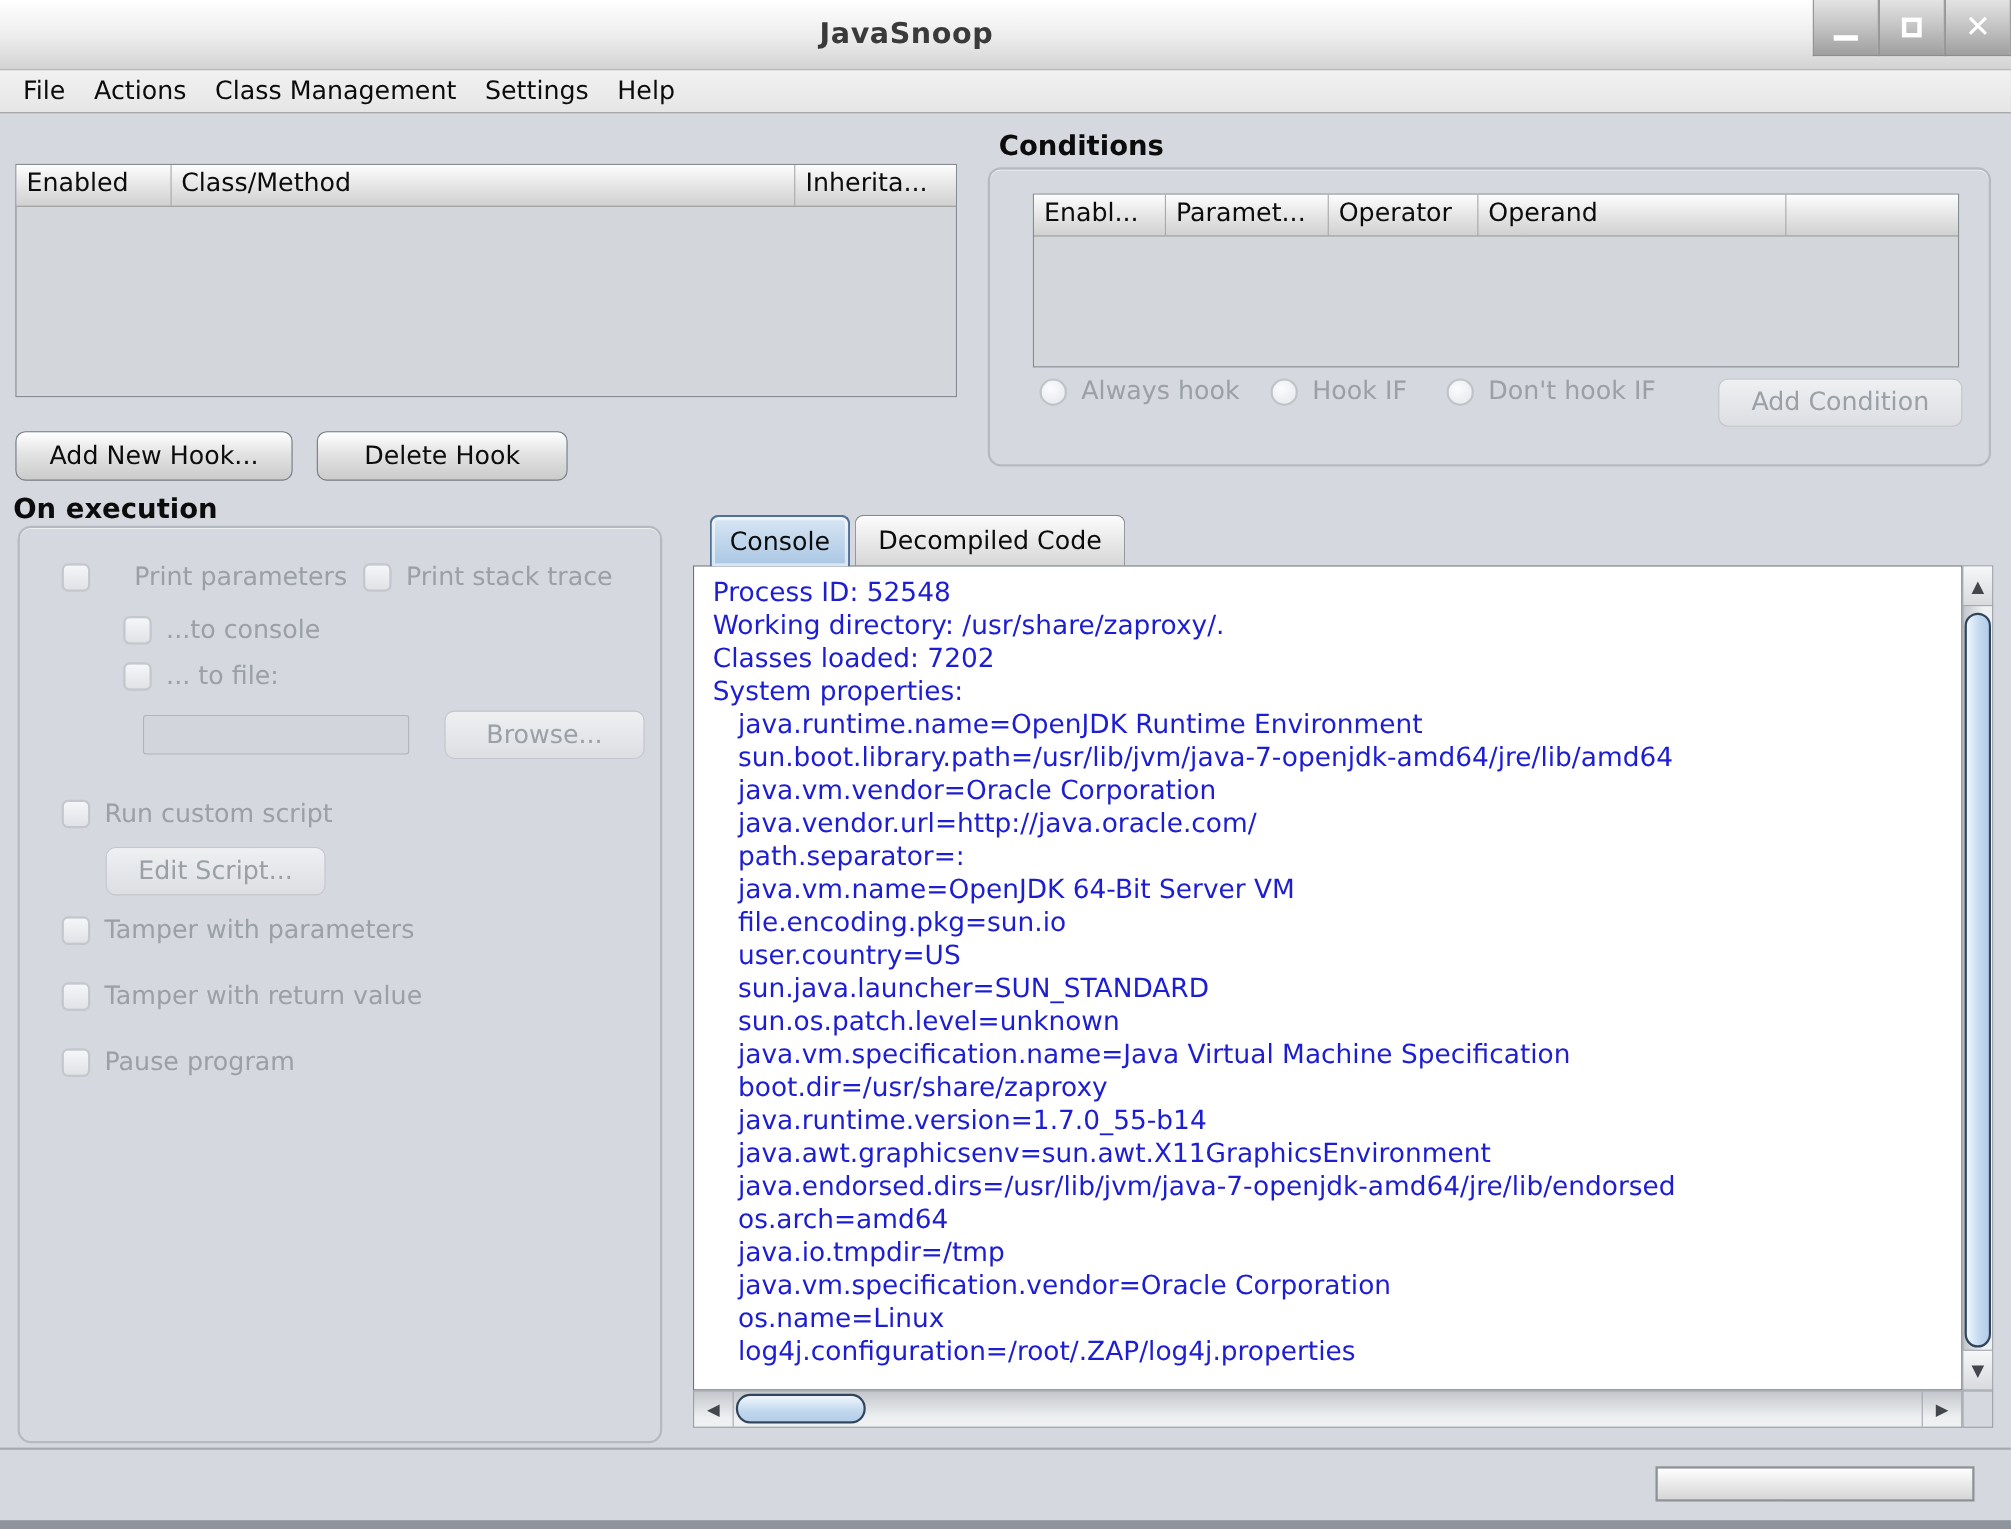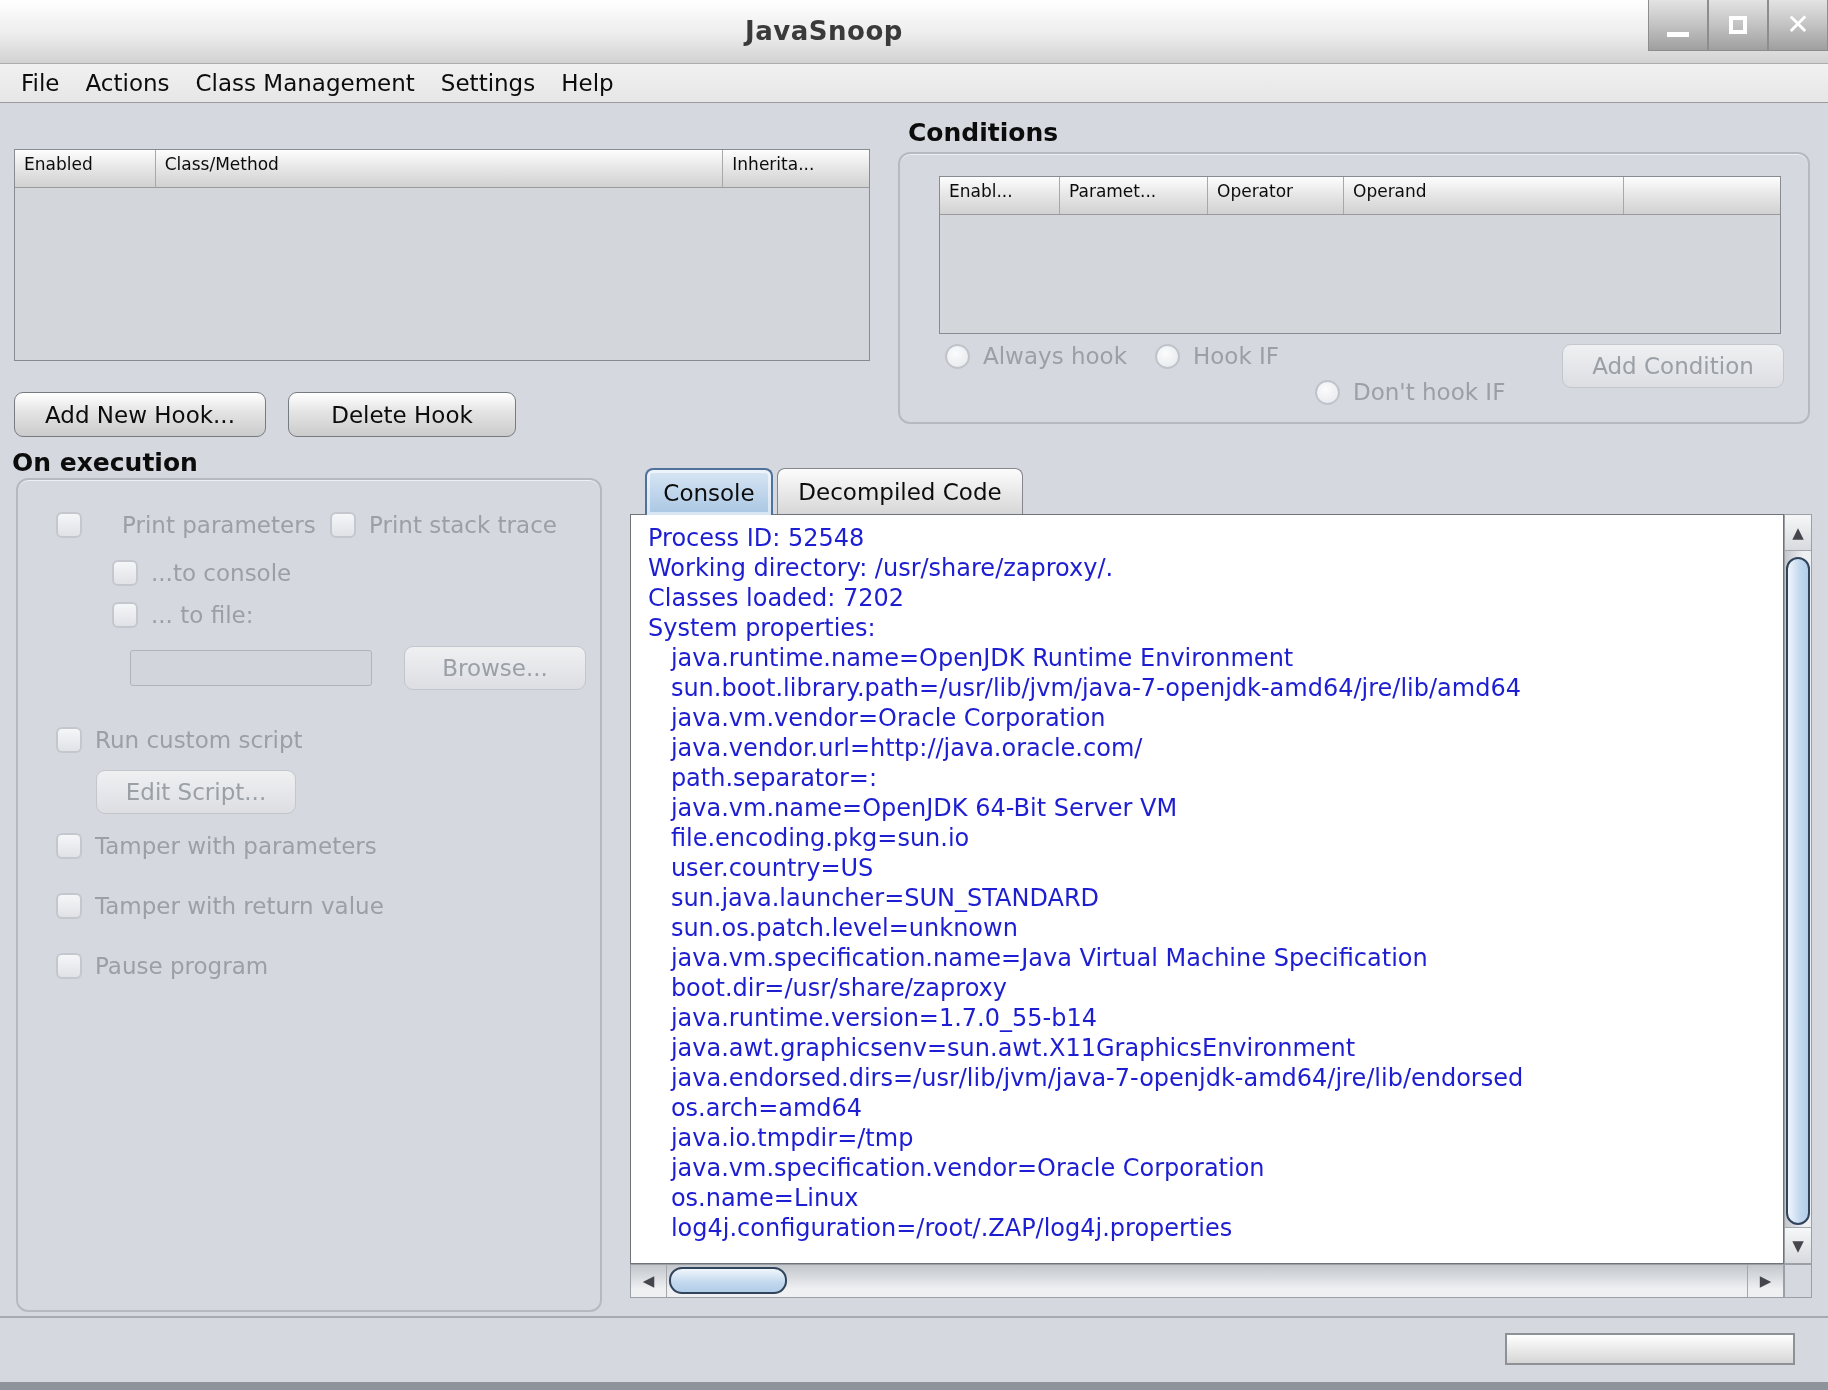--- a/index.html
+++ b/index.html
@@ -44,21 +44,21 @@
   .menubar .menu-item { padding:0 13px; font-size:23px; color:#0c0c0c; }
 
   
   .jtable { position:absolute; background:#d3d6db; border:1px solid #878c93; }
   .jtable .thead {
     display:flex; height:38px;
     background: linear-gradient(#fdfdfd,#e8e8e8 45%,#d1d1d1);
     border-bottom:1px solid #9a9a9a;
   }
   .jtable .thead div {
-    font-size:17px; color:#0c0c0c; padding:4px 9px;
+    font-size:23px; color:#0c0c0c; padding:4px 9px;
     border-right:1px solid #a8a8a8;
     white-space:nowrap; overflow:hidden;
   }
   #hooks-header div:nth-child(1){ width:141px; }
   #hooks-header div:nth-child(2){ width:569px; }
   #hooks-header div:nth-child(3){ width:146px; border-right:none; }
   #cond-header div:nth-child(1){ width:120px; }
   #cond-header div:nth-child(2){ width:148px; }
   #cond-header div:nth-child(3){ width:136px; }
   #cond-header div:nth-child(4){ width:280px; }
@@ -237,21 +237,21 @@
 </div>
 
 <div class="radio-item" style="left:945px; top:343px;">
   <span class="radio"></span>
   <span>Always hook</span>
 </div>
 <div class="radio-item" style="left:1155px; top:343px;">
   <span class="radio"></span>
   <span>Hook IF</span>
 </div>
-<div class="radio-item" style="left:1315px; top:343px;margin-top:36px;">
+<div class="radio-item" style="left:1315px; top:343px;">
   <span class="radio"></span>
   <span>Don't hook IF</span>
 </div>
 
 <div class="btn disabled" style="left:1562px; top:344px; width:222px; height:44px;">Add Condition</div>
 
 <div class="btn" style="left:14px; top:392px; width:252px; height:45px;">Add New Hook...</div>
 <div class="btn" style="left:288px; top:392px; width:228px; height:45px;">Delete Hook</div>
 
 <div class="group-label" style="left:12px; top:448px;">On execution</div>

